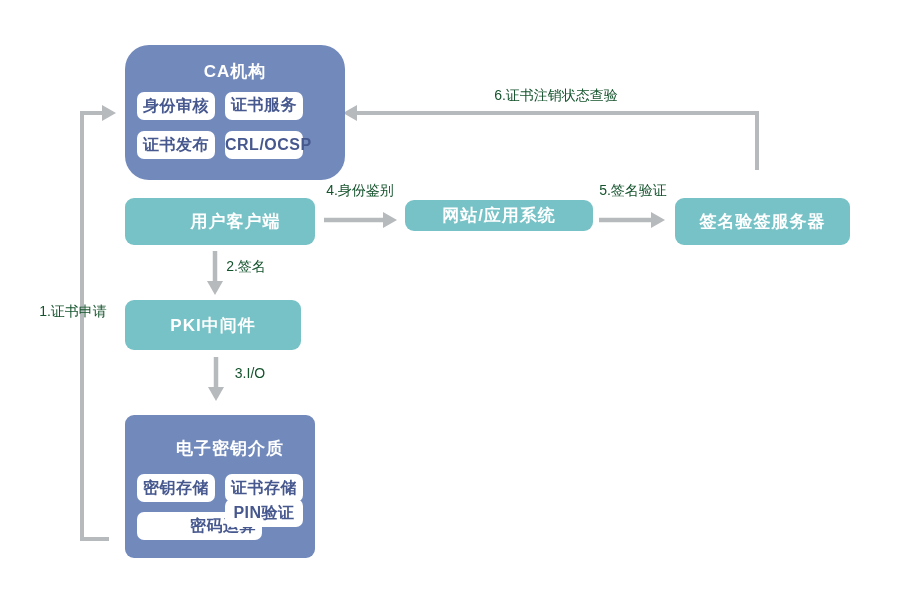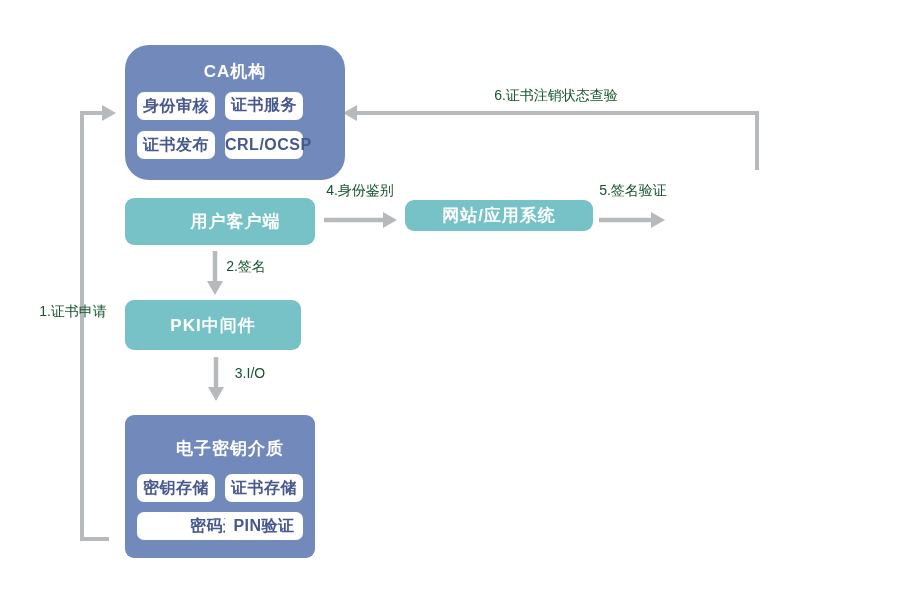--- a/index.html
+++ b/index.html
@@ -105,24 +105,25 @@
     <div class="module mod-c1" style="top:47px;">身份审核</div>
     <div class="module mod-c2" style="top:47px;font-family:Liberation Mono, monospace;">证书服务</div>
     <div class="module mod-c1" style="top:86px;">证书发布</div>
     <div class="module mod-c2" style="top:86px;">CRL/OCSP</div>
   </div>
 
   <div class="node secondary simple-node" style="left:125px; top:198px; width:190px; height:47px;padding-left:31px;">用户客户端</div>
 
   <div class="node secondary simple-node" style="left:405px; top:200px; width:188px; height:31px;">网站/应用系统</div>
 
+  <div class="node secondary simple-node" style="left:675px; top:198px; width:175px; height:47px;">签名验签服务器</div>
 
   <div class="node secondary simple-node" style="left:125px; top:300px; width:176px; height:50px;">PKI中间件</div>
 
   <div class="node primary" style="left:125px; top:415px; width:190px; height:143px;">
     <div class="node-title" style="top:22px;padding-left:20px;">电子密钥介质</div>
     <div class="module mod-c1" style="top:59px;">密钥存储</div>
     <div class="module mod-c2" style="top:59px;">证书存储</div>
     <div class="module mod-c1" style="top:97px;padding-left:47px;">密码运算</div>
-    <div class="module mod-c2" style="top:97px;border-radius:7px;">PIN验证</div>
+    <div class="module mod-c2" style="top:84px;border-radius:7px;">PIN验证</div>
   </div>
 
 </div>
 
 </body></html>

